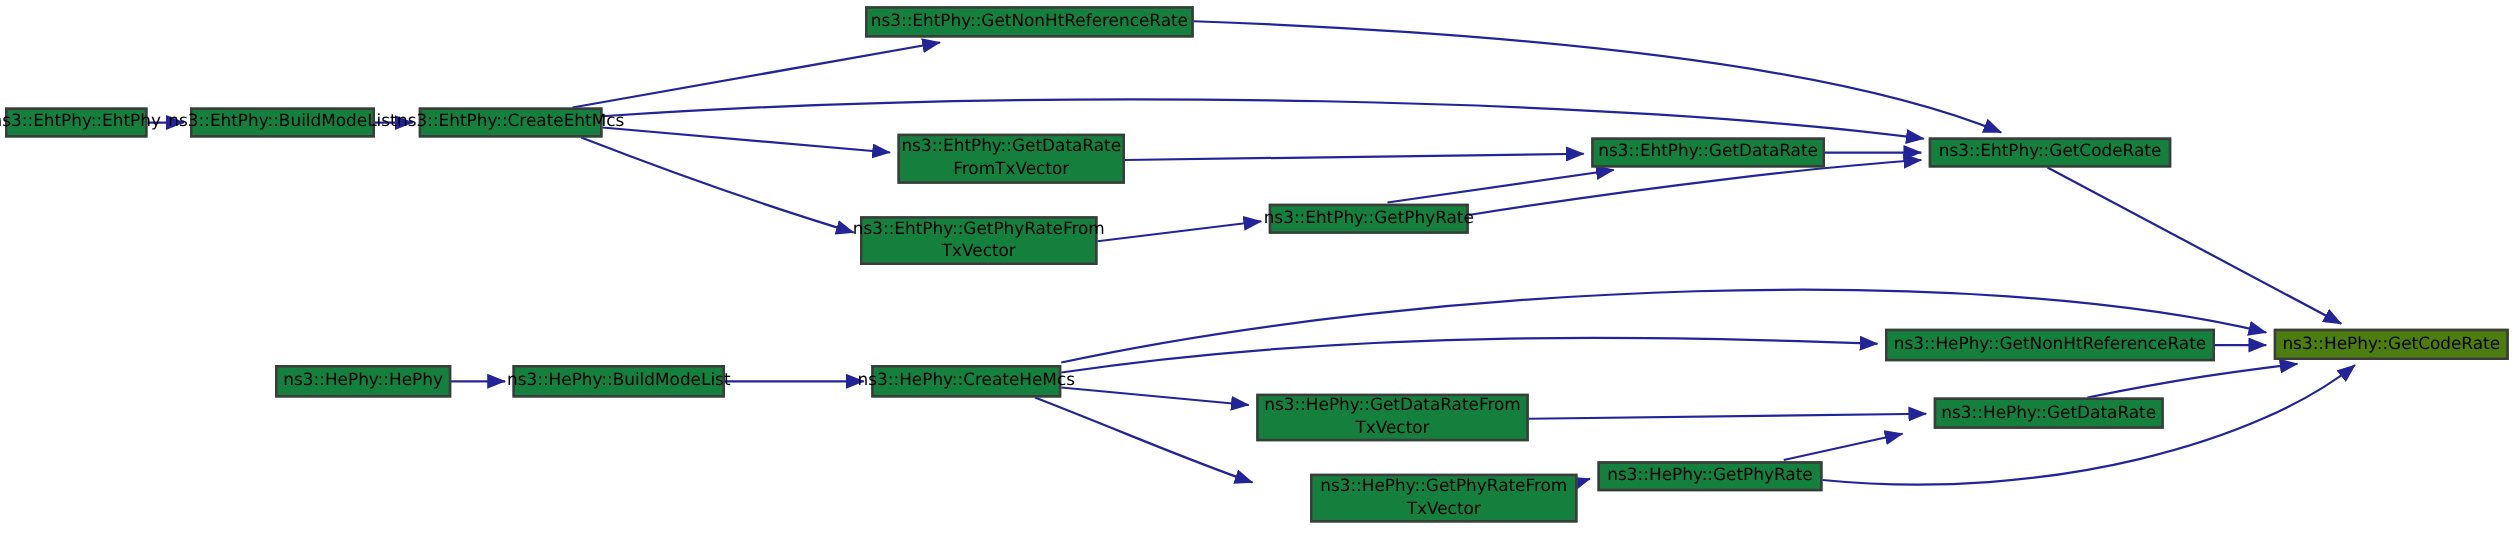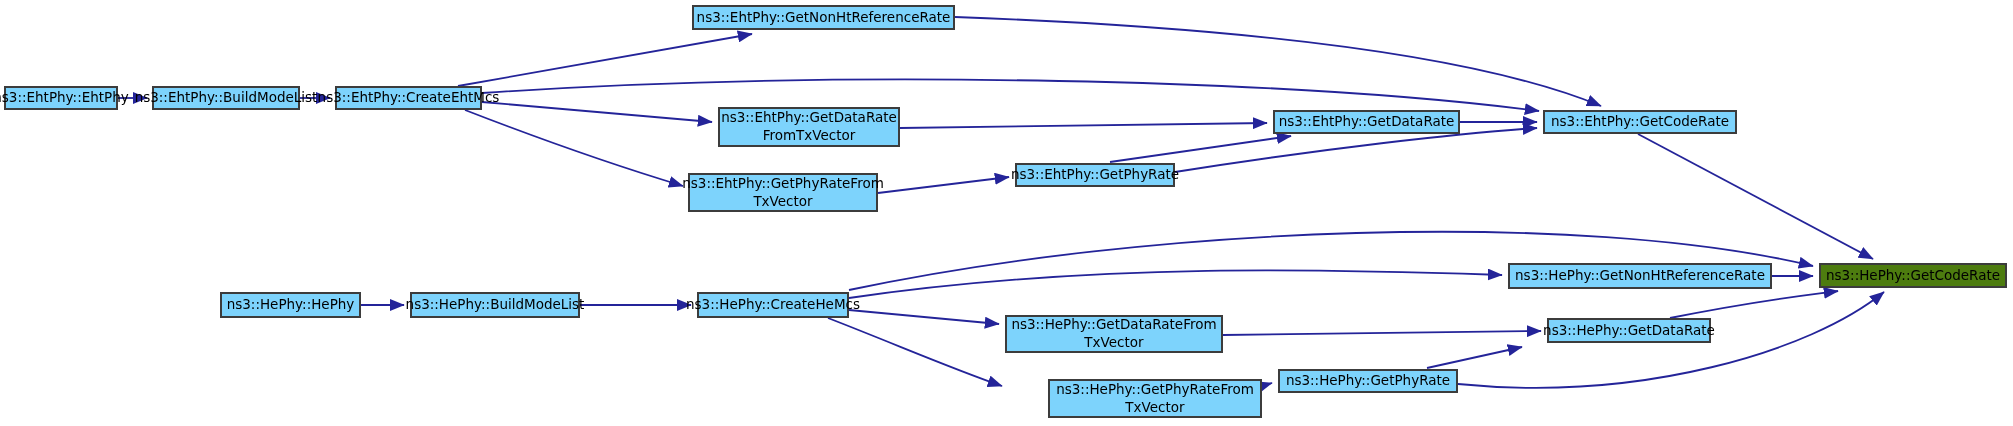--- a/index.html
+++ b/index.html
@@ -18,21 +18,21 @@
   #edges-layer {
     position: absolute;
     left: 0; top: 0;
     width: 2013px;
     height: 426px;
   }
   .node {
     position: absolute;
     box-sizing: border-box;
     border: 2px solid #3c3c3c;
-    background: #7dd3fc;
+    background: #15803d;
     color: #000000;
     font-size: 13.5px;
     line-height: 1.32;
     display: flex;
     align-items: center;
     justify-content: center;
     text-align: center;
     white-space: pre-line;
     cursor: pointer;
   }
@@ -90,15 +90,15 @@
     <div class="node" style="left: 1543px; top: 110px; width: 194px; height: 24px;">ns3::EhtPhy::GetCodeRate</div>
     <div class="node" style="left: 220px; top: 292px; width: 141px; height: 26px;">ns3::HePhy::HePhy</div>
     <div class="node" style="left: 410px; top: 292px; width: 170px; height: 26px;">ns3::HePhy::BuildModeList</div>
     <div class="node" style="left: 697px; top: 292px; width: 152px; height: 26px;">ns3::HePhy::CreateHeMcs</div>
     <div class="node" style="left: 1005px; top: 315px; width: 218px; height: 38px;">ns3::HePhy::GetDataRateFrom
 TxVector</div>
     <div class="node" style="left: 1048px; top: 379px; width: 214px; height: 39px;">ns3::HePhy::GetPhyRateFrom
 TxVector</div>
     <div class="node" style="left: 1278px; top: 369px; width: 180px; height: 24px;">ns3::HePhy::GetPhyRate</div>
     <div class="node" style="left: 1508px; top: 263px; width: 264px; height: 26px;">ns3::HePhy::GetNonHtReferenceRate</div>
-    <div class="node" style="left: 1547px; top: 318px; width: 164px; height: 25px;">ns3::HePhy::GetDataRate</div>
+    <div class="node" style="left: 1547px; top: 318px; width: 184px; height: 25px;">ns3::HePhy::GetDataRate</div>
     <div class="node highlighted" style="left: 1819px; top: 263px; width: 188px; height: 25px;">ns3::HePhy::GetCodeRate</div>
   </div>
 
 </body></html>

